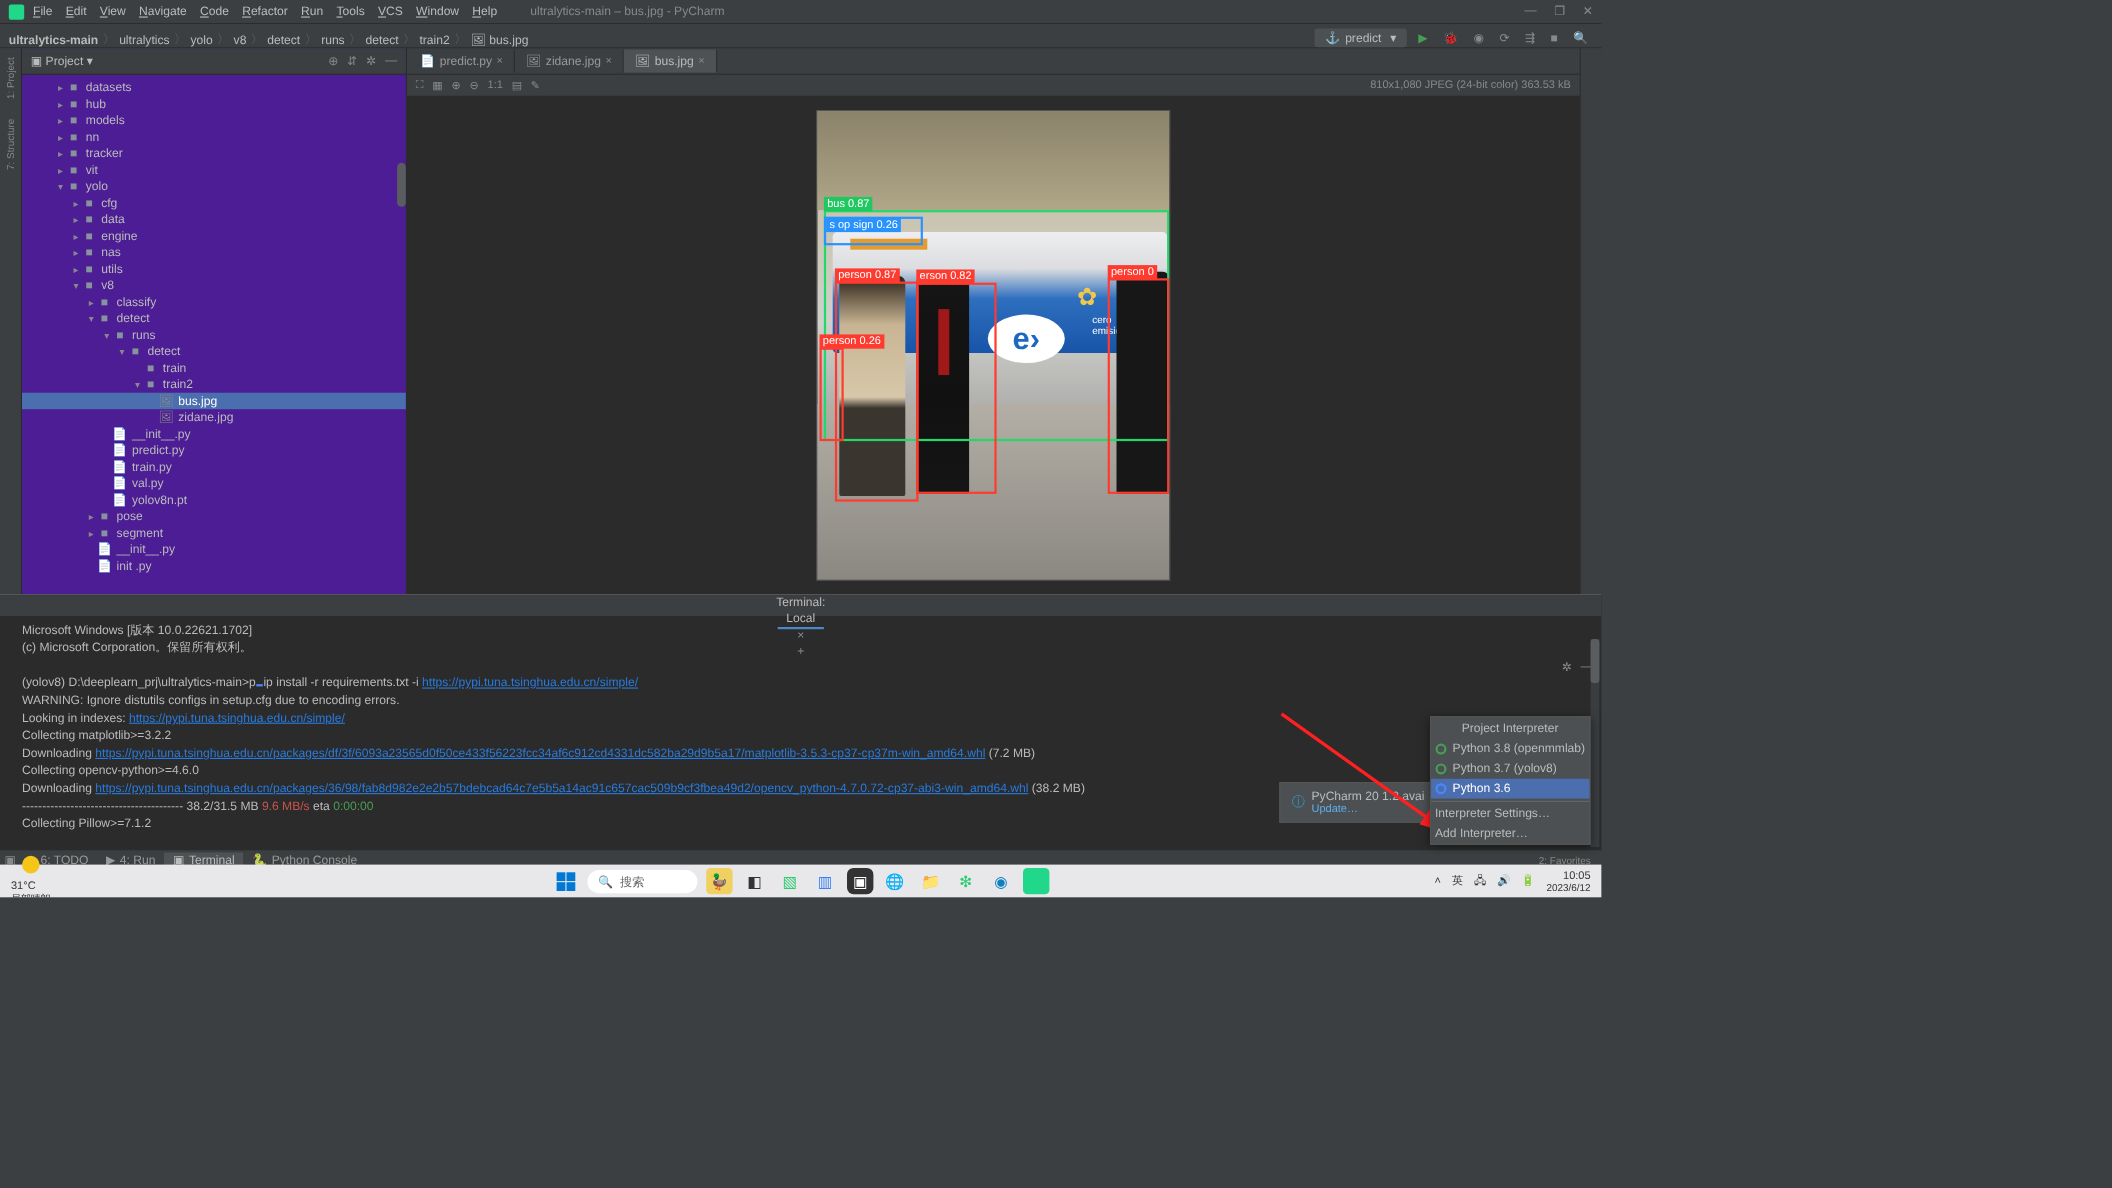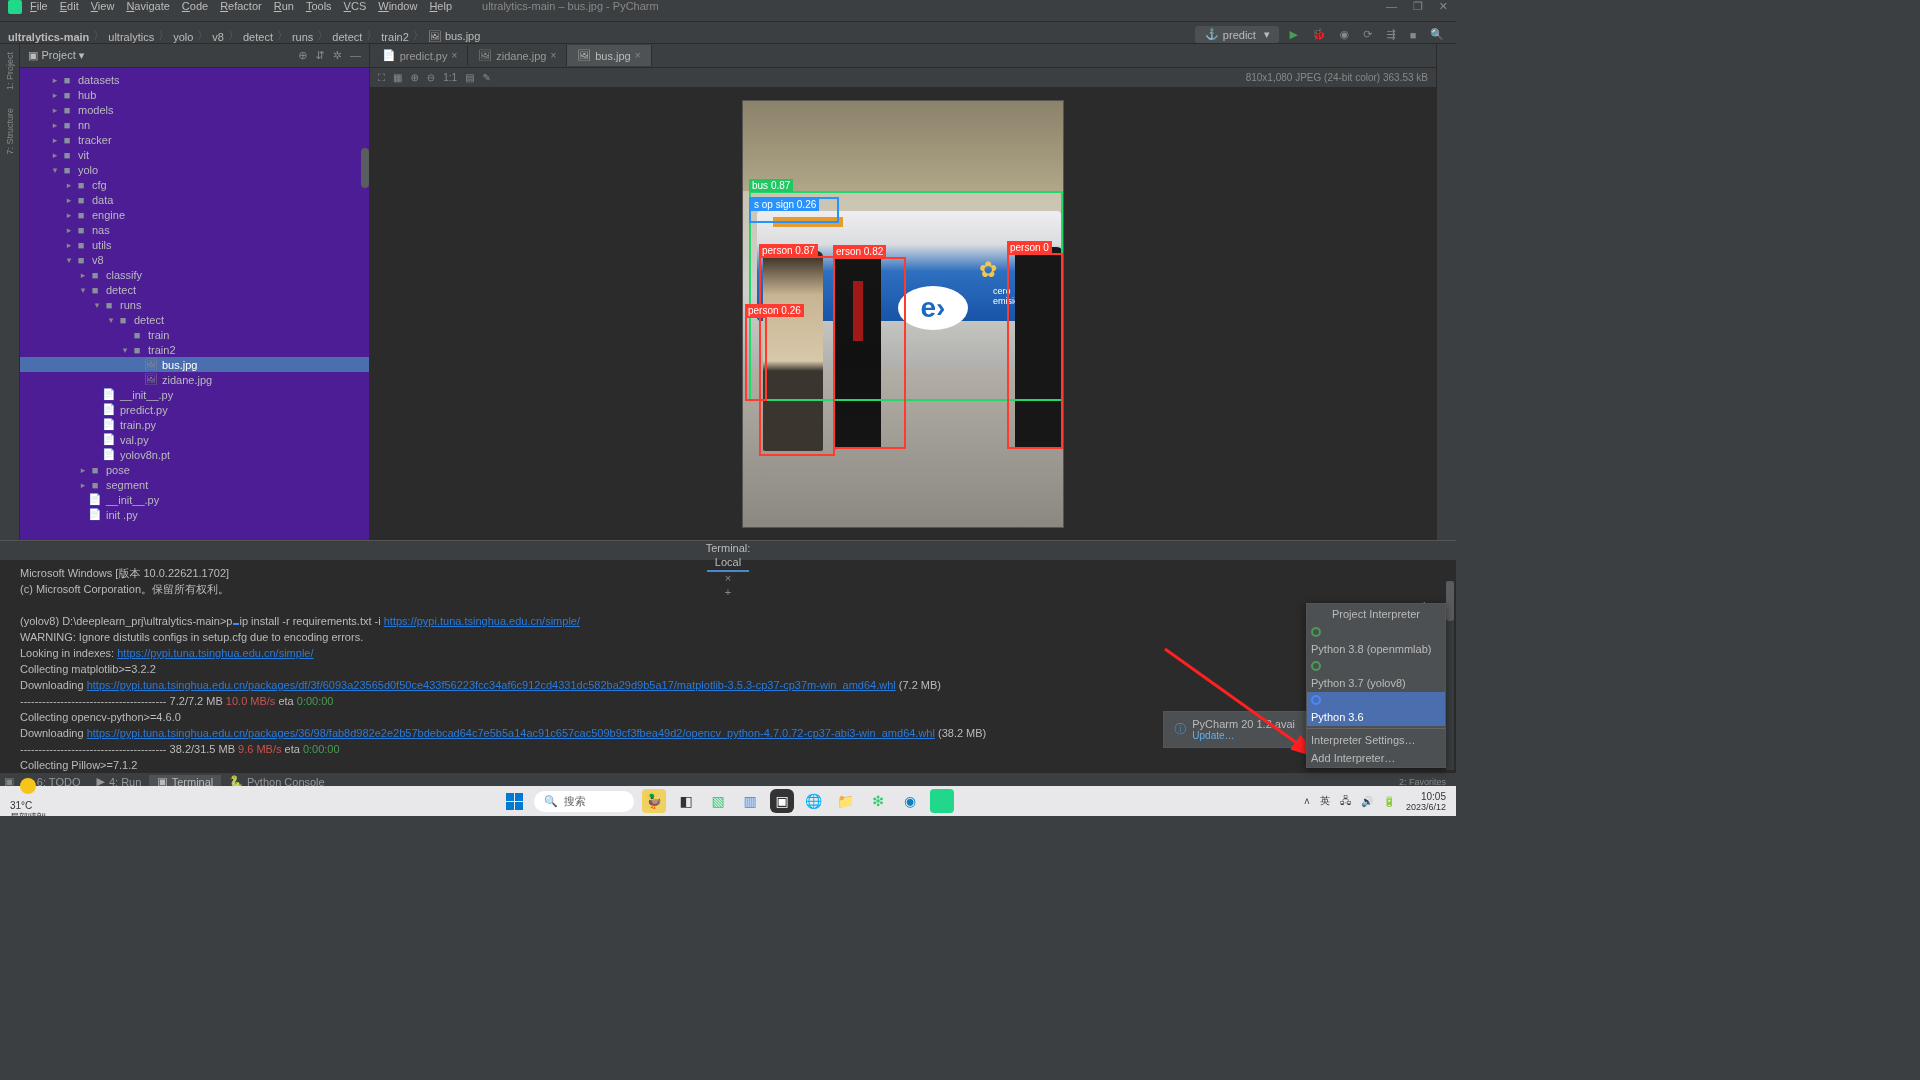--- a/index.html
+++ b/index.html
@@ -1,17 +1,17 @@
 <!DOCTYPE html>
 <html><head>
 <meta charset="utf-8">
 <style>
 * { margin: 0; padding: 0; box-sizing: border-box; font-family: "Segoe UI", Arial, sans-serif; }
 body { background: #3c3f41; color: #bbb; font-size: 12px; overflow: hidden; width: 1456px; height: 816px; position: relative; }
-.titlebar { height: 22px; background: #3c3f41; display: flex; padding: 0 8px; border-bottom: 1px solid #2b2b2b; }
+.titlebar { height: 22px; background: #3c3f41; display: flex; align-items: center; padding: 0 8px; border-bottom: 1px solid #2b2b2b; }
 .titlebar .logo { width: 14px; height: 14px; background: #21d789; border-radius: 2px; margin-right: 8px; }
 .menubar { display: flex; gap: 12px; font-size: 11px; color: #bbb; }
 .menubar span { cursor: pointer; }
 .menubar span:first-letter { text-decoration: underline; }
 .title-center { flex: 1; text-align: left; margin-left: 30px; font-size: 11px; color: #888; }
 .win-controls { display: flex; gap: 16px; color: #888; font-size: 11px; }
 .breadcrumb { height: 22px; background: #3c3f41; display: flex; align-items: flex-end; padding: 0 8px; border-bottom: 1px solid #2b2b2b; font-size: 11px; color: #bbb; }
 .breadcrumb span { margin-right: 4px; }
 .breadcrumb .sep { color: #666; }
 .run-controls { margin-left: auto; display: flex; align-items: center; gap: 10px; }
@@ -83,21 +83,21 @@
 .terminal-content .eta { color: #499c54; }
 .term-scroll { position: absolute; right: 2px; top: 20px; width: 8px; bottom: 2px; background: #3a3d3f; }
 .term-thumb { position: absolute; left:0; right:0; top:0; height: 40px; background: #5a5d5f; border-radius: 3px; }
 .bottom-bar { height: 18px; background: #3c3f41; display: flex; align-items: center; border-top: 1px solid #2b2b2b; font-size: 11px; padding: 0 4px; }
 .bottom-bar .btab { padding: 0 8px; display: flex; align-items: center; gap: 4px; color: #999; cursor: pointer; }
 .bottom-bar .btab.active { color: #bbb; background: #4e5254; }
 .status-bar { height: 16px; background: #3c3f41; display: flex; align-items: center; padding: 0 8px; font-size: 10px; color: #bbb; border-top: 1px solid #2b2b2b; }
 .status-bar .right { margin-left: auto; display: flex; gap: 12px; align-items: center; }
 .interpreter-popup { position: absolute; right: 10px; bottom: 48px; background: #4c5052; border: 1px solid #555; box-shadow: 0 2px 8px rgba(0,0,0,0.5); font-size: 11px; z-index: 100; min-width: 140px; }
 .interpreter-popup .hdr { padding: 4px 10px; color: #bbb; text-align: center; }
-.interpreter-popup .item { padding: 3px 4px; display: flex; gap: 6px; cursor: pointer; flex-direction: column; }
+.interpreter-popup .item { padding: 3px 4px; display: flex; align-items: center; gap: 6px; cursor: pointer; }
 .interpreter-popup .item.sel { background: #4b6eaf; color: #fff; }
 .interpreter-popup .sep { height: 1px; background: #666; margin: 2px 0; }
 .circle-icon { width: 10px; height: 10px; border: 2px solid #499c54; border-radius: 50%; display: inline-block; }
 .circle-icon.blue { border-color: #4a88ff; }
 .update-balloon { position: absolute; right: 150px; bottom: 68px; background: #4c5052; border: 1px solid #555; padding: 6px 10px; font-size: 11px; z-index: 90; display: flex; align-items: center; gap: 6px; }
 .update-balloon .info-icon { color: #3592c4; font-size: 12px; }
 .update-balloon .link { color: #61afef; display:block; font-size:10px; }
 .arrow-annotation { position: absolute; z-index: 95; pointer-events: none; }
 .taskbar { position: absolute; bottom: 0; left: 0; right: 0; height: 30px; background: #e8e8ea; display: flex; align-items: center; padding: 0 10px; font-size: 11px; color: #333; }
 .taskbar .weather { display: flex; align-items: center; gap: 6px; font-size: 10px; flex-direction: column; }
@@ -402,21 +402,20 @@
   </div>
   <div class="terminal-content">
     <div>Microsoft Windows [版本 10.0.22621.1702]</div>
     <div>(c) Microsoft Corporation。保留所有权利。</div>
     <div>&nbsp;</div>
     <div><span>(yolov8) D:\deeplearn_prj\ultralytics-main&gt;</span><span class="cursor-underline" style="color:#bbb">p</span><span>ip install -r requirements.txt -i </span><a>https://pypi.tuna.tsinghua.edu.cn/simple/</a></div>
     <div class="warn">WARNING: Ignore distutils configs in setup.cfg due to encoding errors.</div>
     <div><span>Looking in indexes: </span><a>https://pypi.tuna.tsinghua.edu.cn/simple/</a></div>
     <div>Collecting matplotlib&gt;=3.2.2</div>
     <div><span>  Downloading </span><a>https://pypi.tuna.tsinghua.edu.cn/packages/df/3f/6093a23565d0f50ce433f56223fcc34af6c912cd4331dc582ba29d9b5a17/matplotlib-3.5.3-cp37-cp37m-win_amd64.whl</a><span> (7.2 MB)</span></div>
-    <div><span>     ---------------------------------------- </span><span>7.2/7.2 MB</span><span class="speed"> 10.0 MB/s</span><span> eta </span><span class="eta">0:00:00</span></div>
     <div>Collecting opencv-python&gt;=4.6.0</div>
     <div><span>  Downloading </span><a>https://pypi.tuna.tsinghua.edu.cn/packages/36/98/fab8d982e2e2b57bdebcad64c7e5b5a14ac91c657cac509b9cf3fbea49d2/opencv_python-4.7.0.72-cp37-abi3-win_amd64.whl</a><span> (38.2 MB)</span></div>
     <div><span>     ---------------------------------------- </span><span>38.2/31.5 MB</span><span class="speed"> 9.6 MB/s</span><span> eta </span><span class="eta">0:00:00</span></div>
     <div>Collecting Pillow&gt;=7.1.2</div>
     <div class="term-scroll">
         <div class="term-thumb"></div>
       </div>
   </div>
 </div>
 

